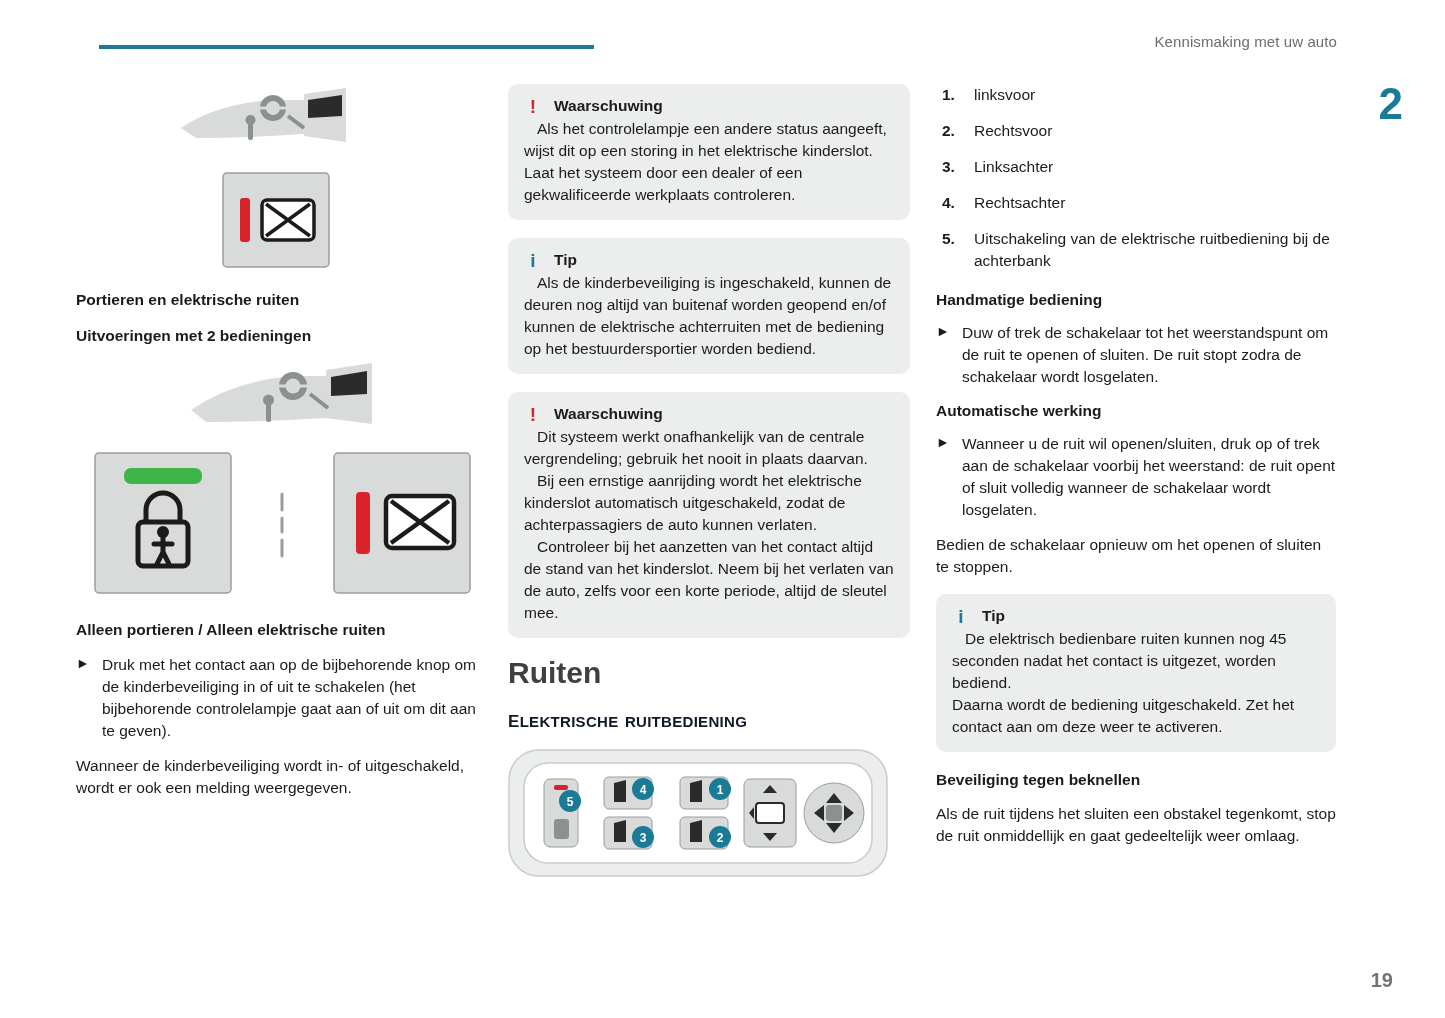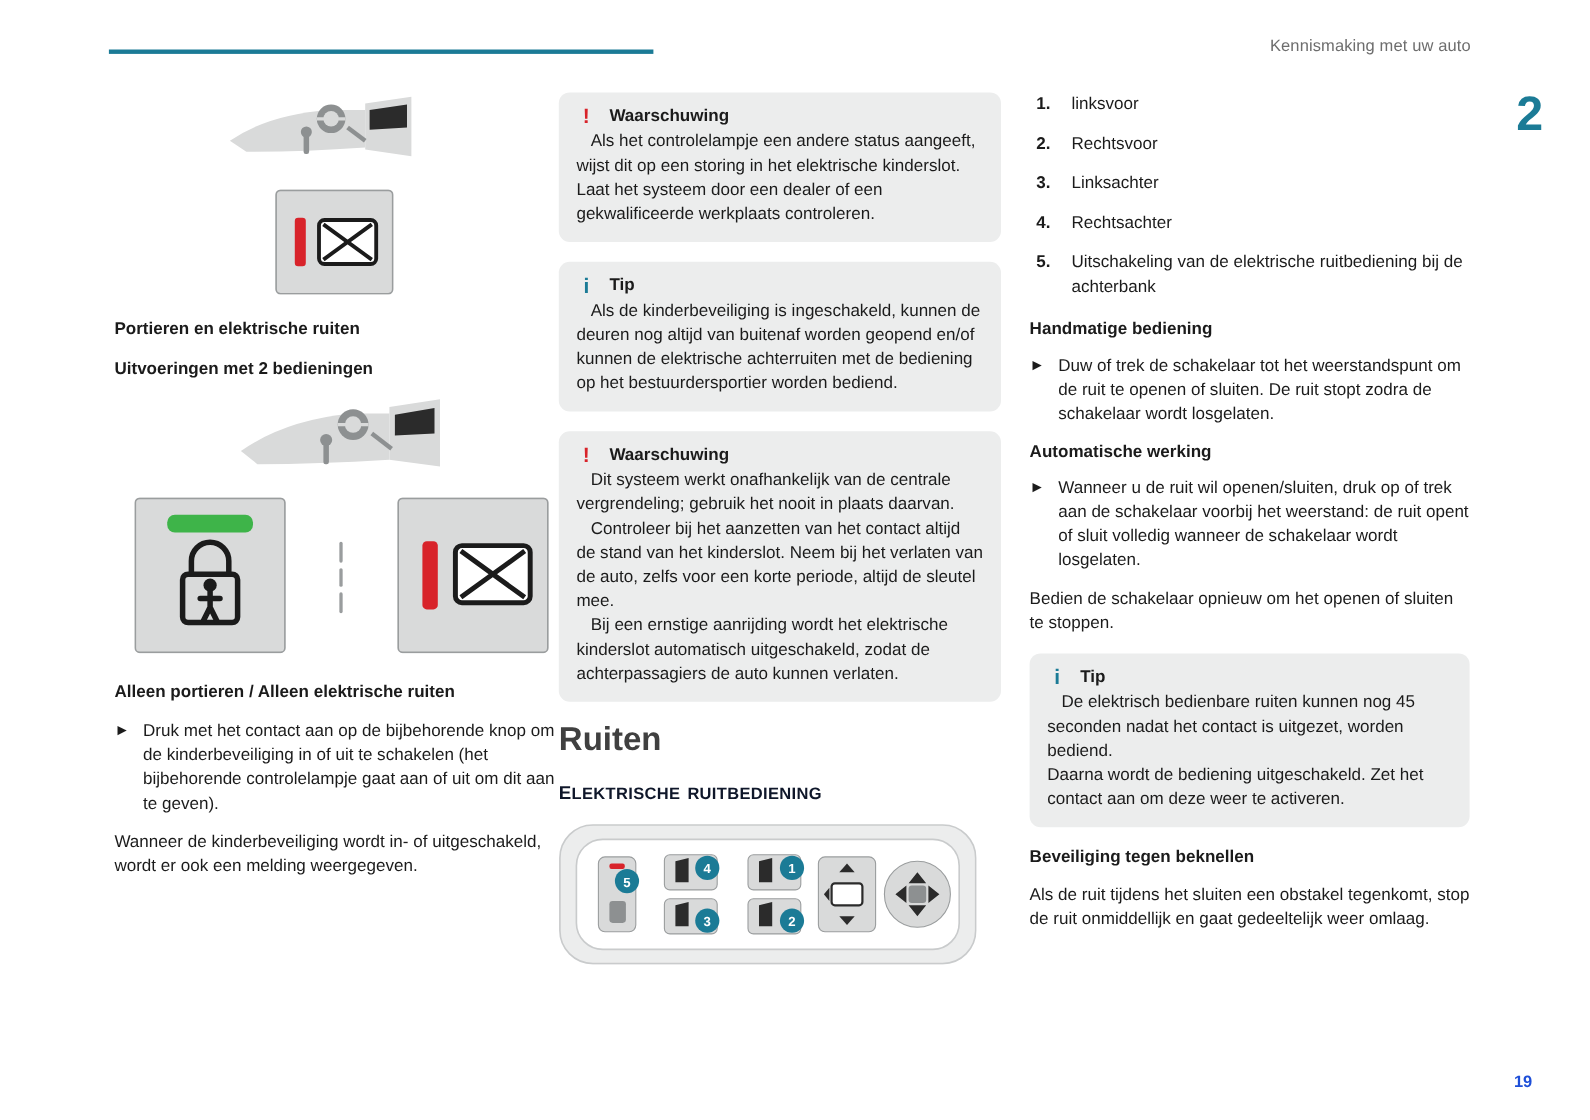--- a/index.html
+++ b/index.html
@@ -42,31 +42,31 @@
     top: 82px;
     font-size: 44px;
     font-weight: bold;
     color: #1b7b96;
     line-height: 1;
   }
   .page-number {
     position: absolute;
     right: 52px;
     bottom: 26px;
-    font-size: 15px;
-    font-weight: bold;
-    color: #1d4ed8;
+    font-size: 20px;
+    font-weight: bold;
+    color: #737373;
     text-align: center;
   }
   
   .col {
     position: absolute;
     top: 78px;
   }
-  .col-1 { left: 104px;  width: 400px; }
+  .col-1 { left: 76px;  width: 400px; }
   .col-2 { left: 508px; width: 402px; }
   .col-3 { left: 936px; width: 400px; }
 
   h3.sub {
     font-size: 15.5px;
     font-weight: bold;
     margin: 0 0 10px 0;
     line-height: 1.3;
   }
   p.body {
@@ -264,22 +264,22 @@
       <p class="ctext">
         <span class="indent-first">Als de kinderbeveiliging is ingeschakeld, kunnen de deuren nog altijd van buitenaf worden geopend en/of kunnen de elektrische achterruiten met de bediening op het bestuurdersportier worden bediend.</span>
       </p>
     </div>
 
     <div class="callout">
       <span class="cicon warn">!</span>
       <div class="ctitle">Waarschuwing</div>
       <p class="ctext">
         <span class="indent-first">Dit systeem werkt onafhankelijk van de centrale vergrendeling; gebruik het nooit in plaats daarvan.</span>
+        <span class="indent-first">Bij een ernstige aanrijding wordt het elektrische kinderslot automatisch uitgeschakeld, zodat de achterpassagiers de auto kunnen verlaten.</span>
         <span class="indent-first">Controleer bij het aanzetten van het contact altijd de stand van het kinderslot. Neem bij het verlaten van de auto, zelfs voor een korte periode, altijd de sleutel mee.</span>
-        <span class="indent-first">Bij een ernstige aanrijding wordt het elektrische kinderslot automatisch uitgeschakeld, zodat de achterpassagiers de auto kunnen verlaten.</span>
       </p>
     </div>
 
     <h2 class="section-title">Ruiten</h2>
     <h3 class="section-sub">Elektrische ruitbediening</h3>
 
     <div class="fig" style="margin-top: 4px;">
       <svg width="380" height="128" viewBox="0 0 380 128">
         <rect x="1" y="1" width="378" height="126" rx="30" fill="#eceded" stroke="#c9cbcc" stroke-width="1.5"></rect>
         <rect x="16" y="14" width="348" height="100" rx="24" fill="#ffffff" stroke="#c9cbcc" stroke-width="1.5"></rect>

